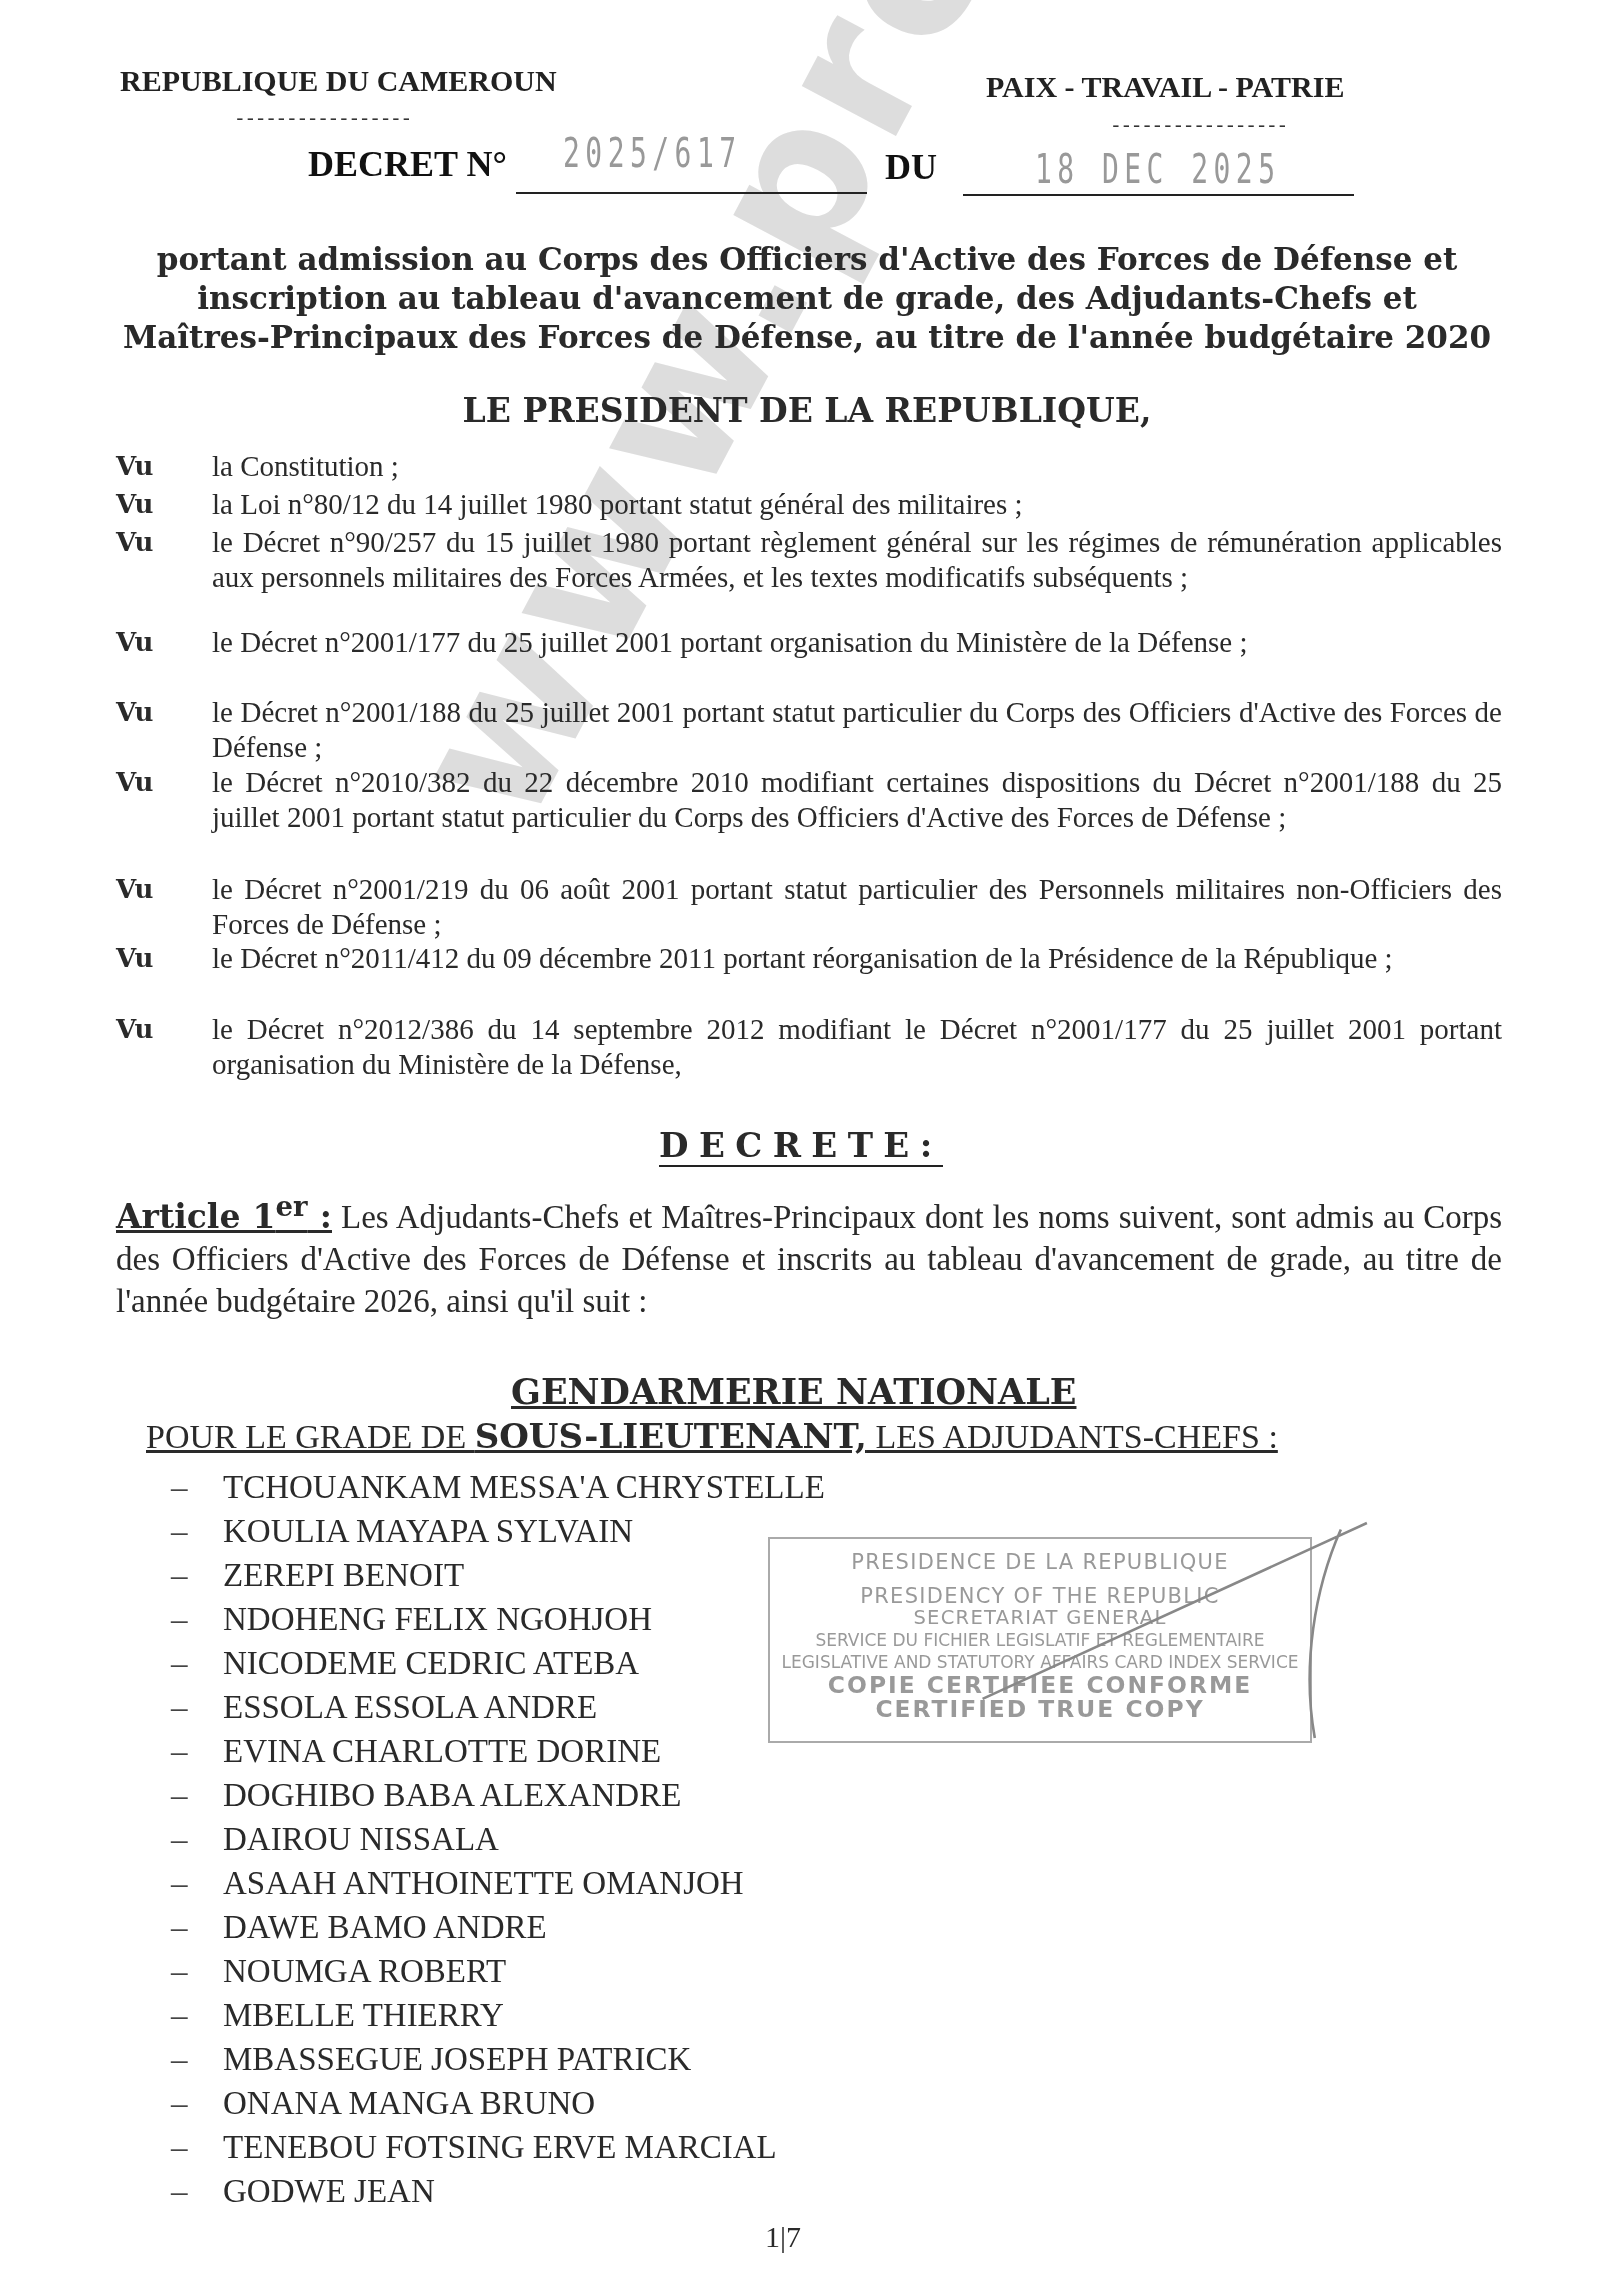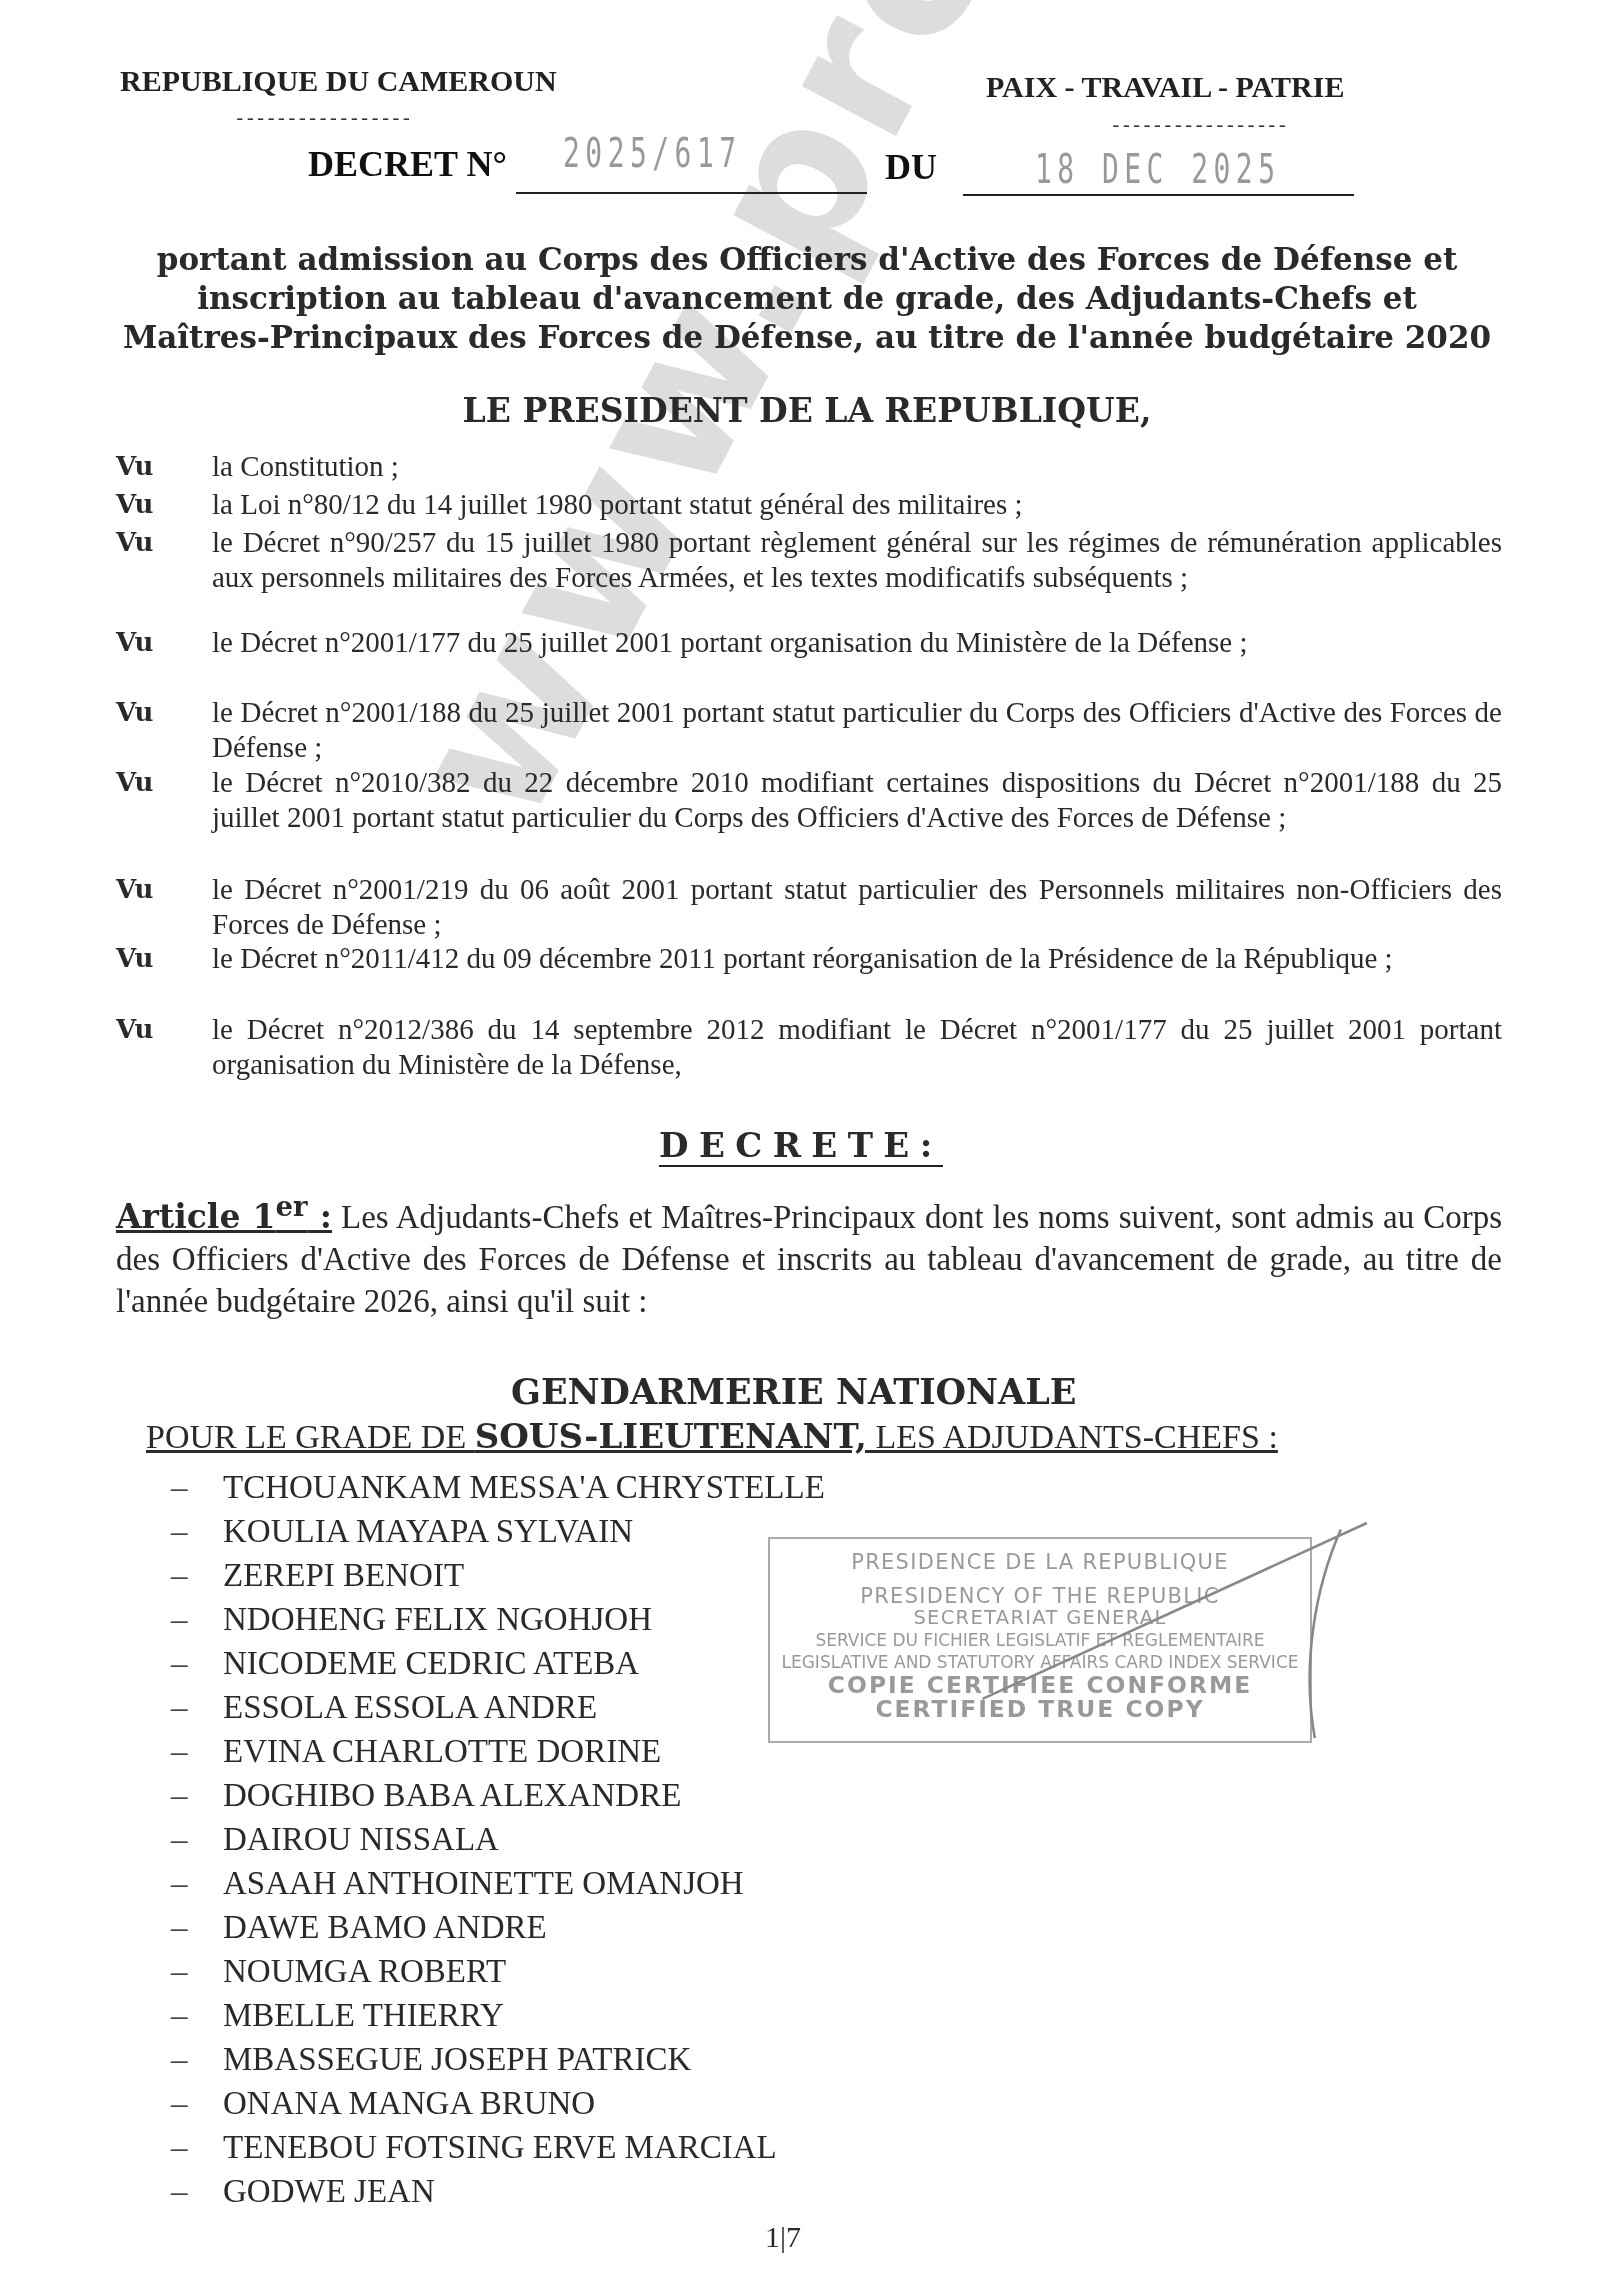--- a/index.html
+++ b/index.html
@@ -11,21 +11,21 @@
   .stampnum { font-family:"DejaVu Sans Mono", monospace; font-size:40px; color:#999; letter-spacing:7.8px; transform:scaleX(0.7); transform-origin:left bottom; }
   .uline { border-bottom:2.6px solid #222; }
   .title { font-family:"DejaVu Serif", serif; font-weight:bold; font-size:31px; color:#2a2a2a; text-align:center; line-height:39px; }
   .president { font-family:"DejaVu Serif", serif; font-weight:bold; font-size:33px; text-align:center; }
   .vu-row { position:absolute; left:116px; width:1386px; display:flex; font-size:26px; line-height:35px; }
   .vu-label { width:96px; flex:none; font-weight:bold; font-family:"DejaVu Serif", serif; }
   .vu-text { flex:1; text-align:justify; font-family:"Liberation Serif", serif; font-size:29px; }
   .decrete { font-family:"DejaVu Serif", serif; font-weight:bold; font-size:34px; letter-spacing:10.4px;text-align:right; }
   .article { font-family:"Liberation Serif", serif; font-size:33px; line-height:42px; text-align:justify; }
   .article b { font-family:"DejaVu Serif", serif; text-decoration:underline; }
-  .section { font-family:"DejaVu Serif", serif; font-weight:bold; font-size:35px; }
+  .section { font-family:"DejaVu Serif", serif; font-weight:bold; font-size:35px; text-decoration:underline; }
   .grade { font-family:"Liberation Serif", serif; font-size:34px; text-decoration:underline; }
   .grade b { font-family:"DejaVu Serif", serif; }
   .names { position:absolute; left:171px; top:1465px; }
   .name-row { display:flex; height:44px; align-items:center; font-family:"Liberation Serif", serif; font-size:33px; }
   .name-row .bullet { width:52px; color:#444; }
   .stamp { position:absolute; left:768px; top:1537px; width:540px; height:202px; border:2.6px solid #aaa; color:#999; font-family:"DejaVu Sans", sans-serif; text-align:center; }
   .stamp div { line-height:22px; }
   .stamp .s1 { font-size:21px; margin-top:12px; letter-spacing:1.3px; }
   .stamp .s2 { font-size:19.5px; letter-spacing:1.3px; }
   .stamp .s3 { font-size:17px; }

